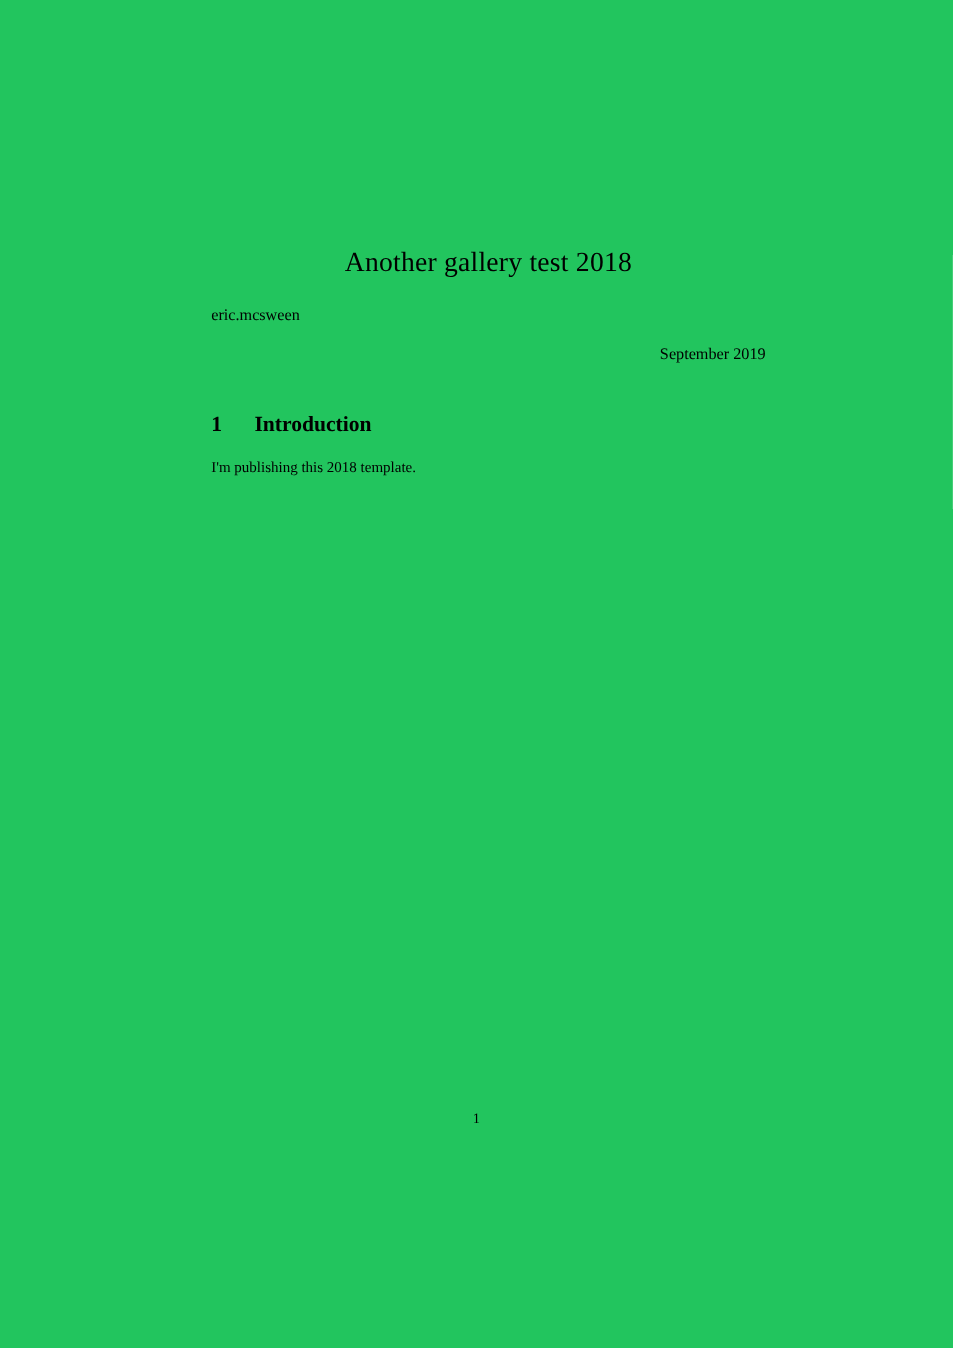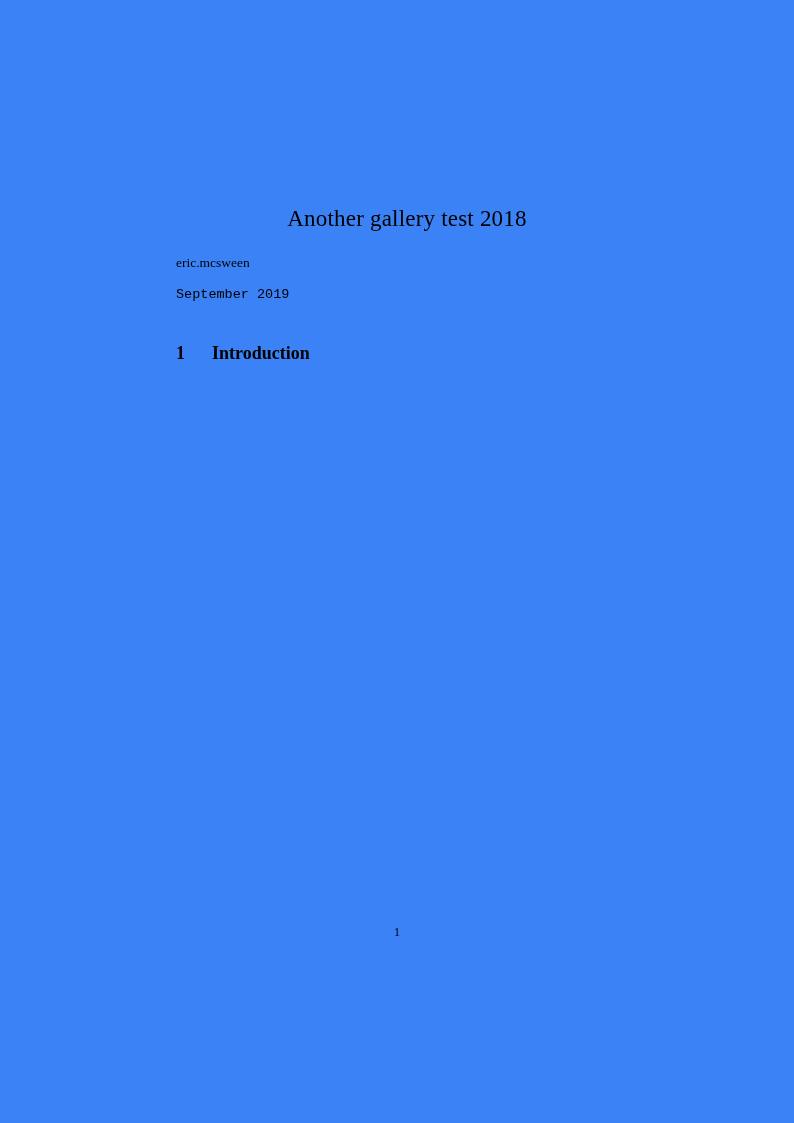--- a/index.html
+++ b/index.html
@@ -11,21 +11,21 @@
     height: 1123px;
     background: #ffffff;
     font-family: "Liberation Serif", serif;
     color: #000000;
     overflow: hidden;
   }
   .page {
     position: relative;
     width: 794px;
     height: 1123px;
-    background: #3b82f6;
+    background: #22c55e;
   }
   .doc-body {
     position: absolute;
     left: 176px;
     top: 205px;
     width: 462px;
   }
   .doc-title {
     font-size: 23px;
     text-align: center;
@@ -35,24 +35,23 @@
     line-height: 1.2;
   }
   .doc-author {
     font-size: 13.5px;
     text-align: left;
     margin: 0 0 16px 0;
     line-height: 1.2;
   }
   .doc-date {
     font-size: 13.5px;
-    text-align: left;
+    text-align: right;
     margin: 0 0 40px 0;
     line-height: 1.2;
-    font-family: Liberation Mono, monospace;
   }
   .section-heading {
     font-size: 18px;
     font-weight: bold;
     margin: 0 0 16px 0;
     display: flex;
     align-items: baseline;
     line-height: 1.2;
   }
   .section-number {
@@ -88,18 +87,19 @@
 
     <div class="doc-author">eric.mcsween</div>
 
     <div class="doc-date">September 2019</div>
 
     <div class="section-heading">
       <span class="section-number">1</span>
       <span class="section-title">Introduction</span>
     </div>
 
+    <p class="body-paragraph">I'm publishing this 2018 template.</p>
 
   </div>
 
   <div class="page-number">1</div>
 
 </div>
 
 </body></html>

